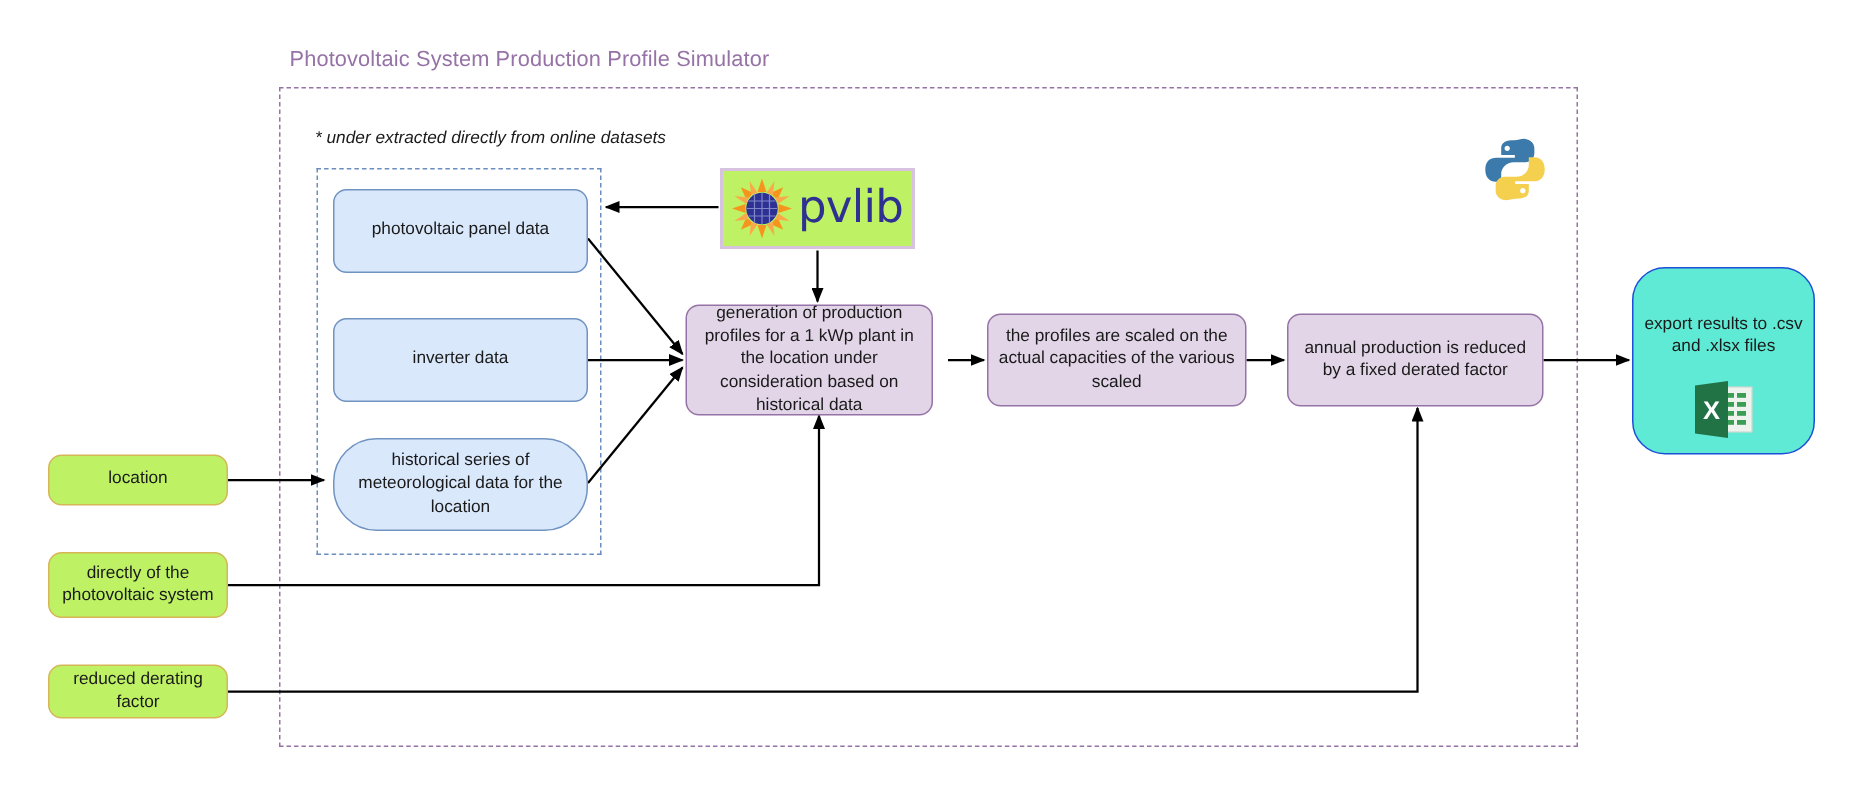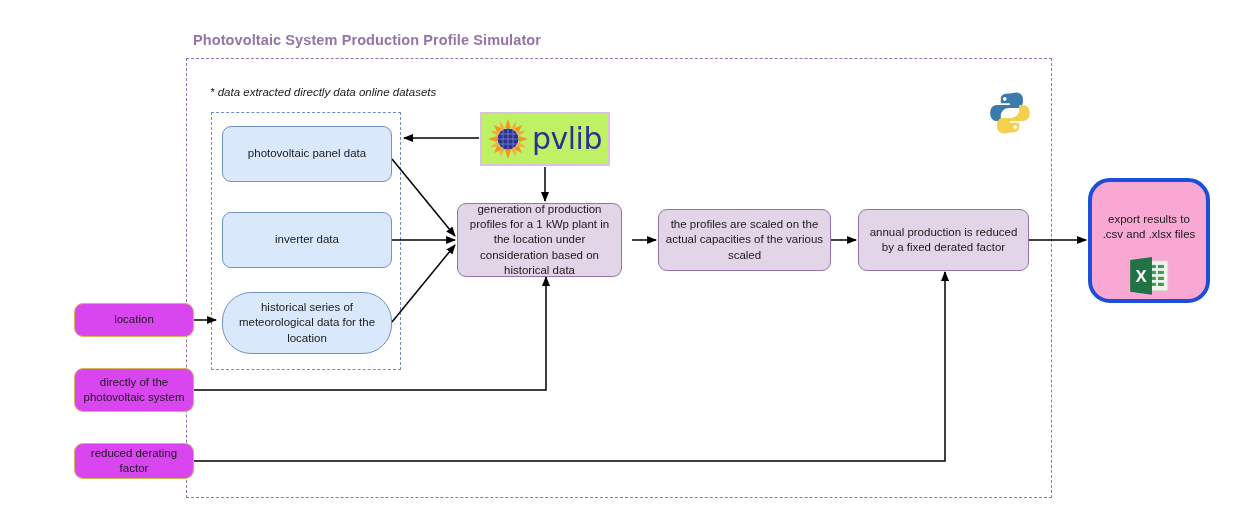--- a/index.html
+++ b/index.html
@@ -39,39 +39,38 @@
     background: #dae8fc;
     border: 1px solid #7093c1;
     border-radius: 9px;
   }
   .node-purple {
     background: #e1d5e7;
     border: 1px solid #9673a6;
     border-radius: 9px;
   }
   .node-yellow {
-    background: #d946ef;
+    background: #bef264;
     border: 1px solid #d6b656;
     border-radius: 9px;
-    margin-left: 42px;
   }
   .node-export {
-    background: #f9a8d4;
-    border: 4px solid #1d4ed8;
+    background: #5eead4;
+    border: 1px solid #1d4ed8;
     border-radius: 22px;
     flex-direction: column;
     justify-content: flex-start;
     padding-top: 30px;
   }
   .title {
     position: absolute;
     left: 193px;
     top: 32px;
     font-size: 14.5px;
-    font-weight: bold;
+    font-weight: normal;
     color: #9673a6;
     letter-spacing: 0.1px;
   }
   .note {
     position: absolute;
     left: 210px;
     top: 86px;
     font-size: 11.5px;
     font-style: italic;
     color: #1a1a1a;
@@ -135,21 +134,21 @@
 </head>
 <body>
 
 <div id="canvas">
 
   <div class="title">Photovoltaic System Production Profile Simulator</div>
 
   <div class="outer-frame"></div>
   <div class="inner-frame"></div>
 
-  <div class="note">* data extracted directly data online datasets</div>
+  <div class="note">* under extracted directly from online datasets</div>
 
   <svg class="svg-layer" viewBox="0 0 1241 531">
     <defs>
       <marker id="arrow" markerWidth="10" markerHeight="8" refX="9" refY="4" orient="auto" markerUnits="userSpaceOnUse">
         <path d="M0,0 L10,4 L0,8 z" fill="#000000"></path>
       </marker>
     </defs>
     <g stroke="#000000" stroke-width="1.5" fill="none">
 
       <path d="M479,138 L404,138" marker-end="url(#arrow)"></path>

